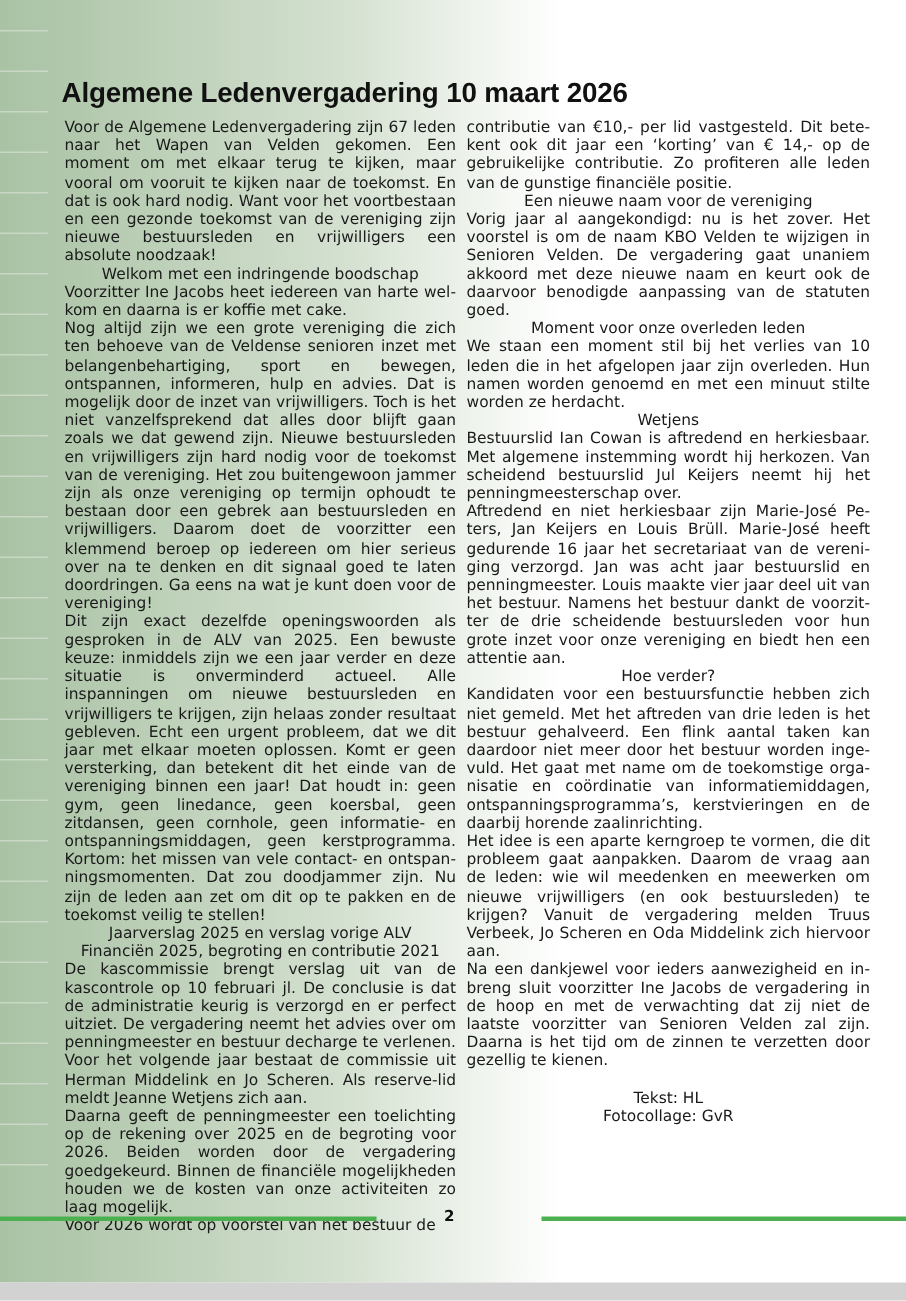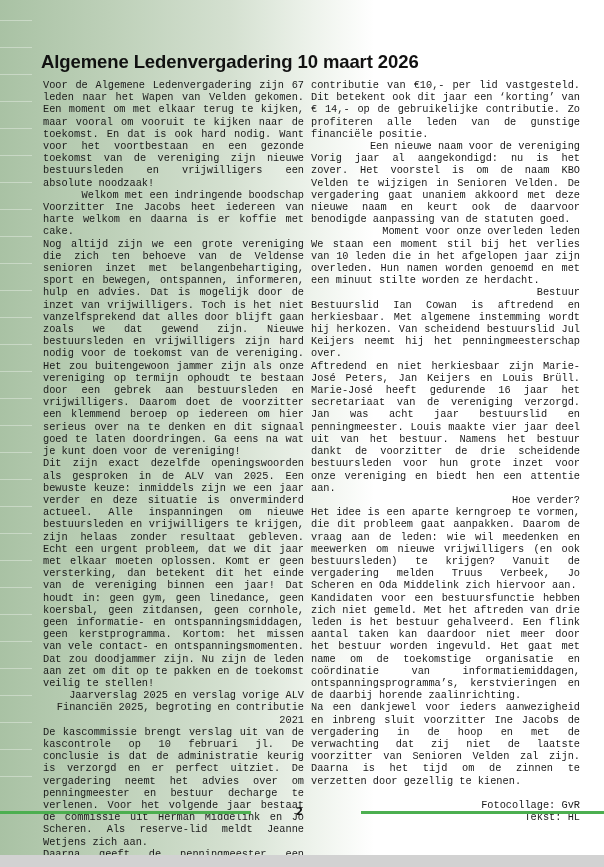--- a/index.html
+++ b/index.html
@@ -19,22 +19,22 @@
     position:absolute; left:41px; top:51px; margin:0;
     font-family:"Liberation Sans", sans-serif; font-weight:bold;
     font-size:18.5px; color:#111; letter-spacing:-0.1px; white-space:nowrap;
   }
   .col {
     position:absolute; top:79px; font-size:10.3px; line-height:12.2px; color:#1a1a1a;
     text-align:justify; hyphens:manual;
   }
   .col.left { left:43px; width:261px; }
   .col.right { left:311px; width:269px; }
-  .col p { margin:0;font-family:Liberation Mono, monospace; }
-  .col p.h { text-align:right; }
+  .col p { margin:0; }
+  .col p.h { text-align:center; }
   .col .gap { height:12.2px; }
   .rule { position:absolute; top:811px; height:3px; background:#4caf50; }
   .rule.left { left:0; width:251px; }
   .rule.right { left:361px; width:243px; }
   .pagenum {
     position:absolute; left:296px; top:806px; font-family:"DejaVu Sans", sans-serif;
     font-weight:bold; font-size:10px; color:#111;
   }
 </style>
 </head>
@@ -78,36 +78,37 @@
   <div class="col left" id="col-left">
       <p>Voor de Algemene Ledenvergadering zijn 67 leden naar het Wapen van Velden gekomen. Een moment om met elkaar terug te kijken, maar vooral om vooruit te kijken naar de toekomst. En dat is ook hard nodig. Want voor het voortbestaan en een gezonde toekomst van de vereniging zijn nieuwe bestuursleden en vrijwilligers een absolute noodzaak!</p>
       <p class="h">Welkom met een indringende boodschap</p>
       <p>Voorzitter Ine Jacobs heet iedereen van harte wel­kom en daarna is er koffie met cake.</p>
       <p>Nog altijd zijn we een grote vereniging die zich ten behoeve van de Veldense senioren inzet met belan­genbehartiging, sport en bewegen, ontspannen, informeren, hulp en advies. Dat is mogelijk door de inzet van vrijwilligers. Toch is het niet vanzelfspre­kend dat alles door blijft gaan zoals we dat gewend zijn. Nieuwe bestuursleden en vrijwilligers zijn hard nodig voor de toekomst van de vereniging. Het zou buitengewoon jammer zijn als onze vereniging op termijn ophoudt te bestaan door een gebrek aan bestuursleden en vrijwilligers. Daarom doet de voorzitter een klemmend beroep op iedereen om hier serieus over na te denken en dit signaal goed te laten doordringen. Ga eens na wat je kunt doen voor de vereniging!</p>
       <p>Dit zijn exact dezelfde openingswoorden als gespro­ken in de ALV van 2025. Een bewuste keuze: inmid­dels zijn we een jaar verder en deze situatie is on­verminderd actueel. Alle inspanningen om nieuwe bestuursleden en vrijwilligers te krijgen, zijn helaas zonder resultaat gebleven. Echt een urgent pro­bleem, dat we dit jaar met elkaar moeten oplossen. Komt er geen versterking, dan betekent dit het einde van de vereniging binnen een jaar! Dat houdt in: geen gym, geen linedance, geen koersbal, geen zitdansen, geen cornhole, geen informatie- en ontspanningsmiddagen, geen kerstprogramma. Kortom: het missen van vele contact- en ontspan­ningsmomenten. Dat zou doodjammer zijn. Nu zijn de leden aan zet om dit op te pakken en de toekomst veilig te stellen!</p>
       <p class="h">Jaarverslag 2025 en verslag vorige ALV</p>
       <p class="h">Financiën 2025, begroting en contributie 2021</p>
       <p>De kascommissie brengt verslag uit van de kascon­trole op 10 februari jl. De conclusie is dat de admi­nistratie keurig is verzorgd en er perfect uitziet. De vergadering neemt het advies over om penning­meester en bestuur decharge te verlenen. Voor het volgende jaar bestaat de commissie uit Herman Middelink en Jo Scheren. Als reserve-lid meldt Je­anne Wetjens zich aan.</p>
       <p>Daarna geeft de penningmeester een toelichting op de rekening over 2025 en de begroting voor 2026. Beiden worden door de vergadering goedgekeurd. Binnen de financiële mogelijkheden houden we de kosten van onze activiteiten zo laag mogelijk.</p>
+      <p>Voor 2026 wordt op voorstel van het bestuur de</p>
     </div>
   <div class="col right" id="col-right">
       <p>contributie van €10,- per lid vastgesteld. Dit bete­kent ook dit jaar een ‘korting’ van € 14,- op de gebruikelijke contributie. Zo profiteren alle leden van de gunstige financiële positie.</p>
       <p class="h">Een nieuwe naam voor de vereniging</p>
       <p>Vorig jaar al aangekondigd: nu is het zover. Het voorstel is om de naam KBO Velden te wijzigen in Senioren Velden. De vergadering gaat unaniem akkoord met deze nieuwe naam en keurt ook de daarvoor benodigde aanpassing van de statuten goed.</p>
       <p class="h">Moment voor onze overleden leden</p>
       <p>We staan een moment stil bij het verlies van 10 leden die in het afgelopen jaar zijn overleden. Hun namen worden genoemd en met een minuut stilte worden ze herdacht.</p>
-      <p class="h">Bestuur</p>
+      <p class="h">Wetjens</p>
       <p>Bestuurslid Ian Cowan is aftredend en herkiesbaar. Met algemene instemming wordt hij herkozen. Van scheidend bestuurslid Jul Keijers neemt hij het penningmeesterschap over.</p>
       <p>Aftredend en niet herkiesbaar zijn Marie-José Pe­ters, Jan Keijers en Louis Brüll. Marie-José heeft gedurende 16 jaar het secretariaat van de vereni­ging verzorgd. Jan was acht jaar bestuurslid en penningmeester. Louis maakte vier jaar deel uit van het bestuur. Namens het bestuur dankt de voorzit­ter de drie scheidende bestuursleden voor hun grote inzet voor onze vereniging en biedt hen een atten­tie aan.</p>
       <p class="h">Hoe verder?</p>
+      <p>Kandidaten voor een bestuursfunctie hebben zich niet gemeld. Met het aftreden van drie leden is het bestuur gehalveerd. Een flink aantal taken kan daardoor niet meer door het bestuur worden inge­vuld. Het gaat met name om de toekomstige orga­nisatie en coördinatie van informatiemiddagen, ontspanningsprogramma’s, kerstvieringen en de daarbij horende zaalinrichting.</p>
       <p>Het idee is een aparte kerngroep te vormen, die dit probleem gaat aanpakken. Daarom de vraag aan de leden: wie wil meedenken en meewerken om nieu­we vrijwilligers (en ook bestuursleden) te krijgen? Vanuit de vergadering melden Truus Verbeek, Jo Scheren en Oda Middelink zich hiervoor aan.</p>
-      <p>Kandidaten voor een bestuursfunctie hebben zich niet gemeld. Met het aftreden van drie leden is het bestuur gehalveerd. Een flink aantal taken kan daardoor niet meer door het bestuur worden inge­vuld. Het gaat met name om de toekomstige orga­nisatie en coördinatie van informatiemiddagen, ontspanningsprogramma’s, kerstvieringen en de daarbij horende zaalinrichting.</p>
       <p>Na een dankjewel voor ieders aanwezigheid en in­breng sluit voorzitter Ine Jacobs de vergadering in de hoop en met de verwachting dat zij niet de laatste voorzitter van Senioren Velden zal zijn. Daarna is het tijd om de zinnen te verzetten door gezellig te kienen.</p>
       <div class="gap"></div>
+      <p class="h">Tekst: HL</p>
       <p class="h">Fotocollage: GvR</p>
-      <p class="h">Tekst: HL</p>
     </div>
 
   <div class="rule left"></div>
   <div class="pagenum">2</div>
   <div class="rule right"></div>
 </div>
 <div class="bottom-strip"></div>
 
 </body></html>

